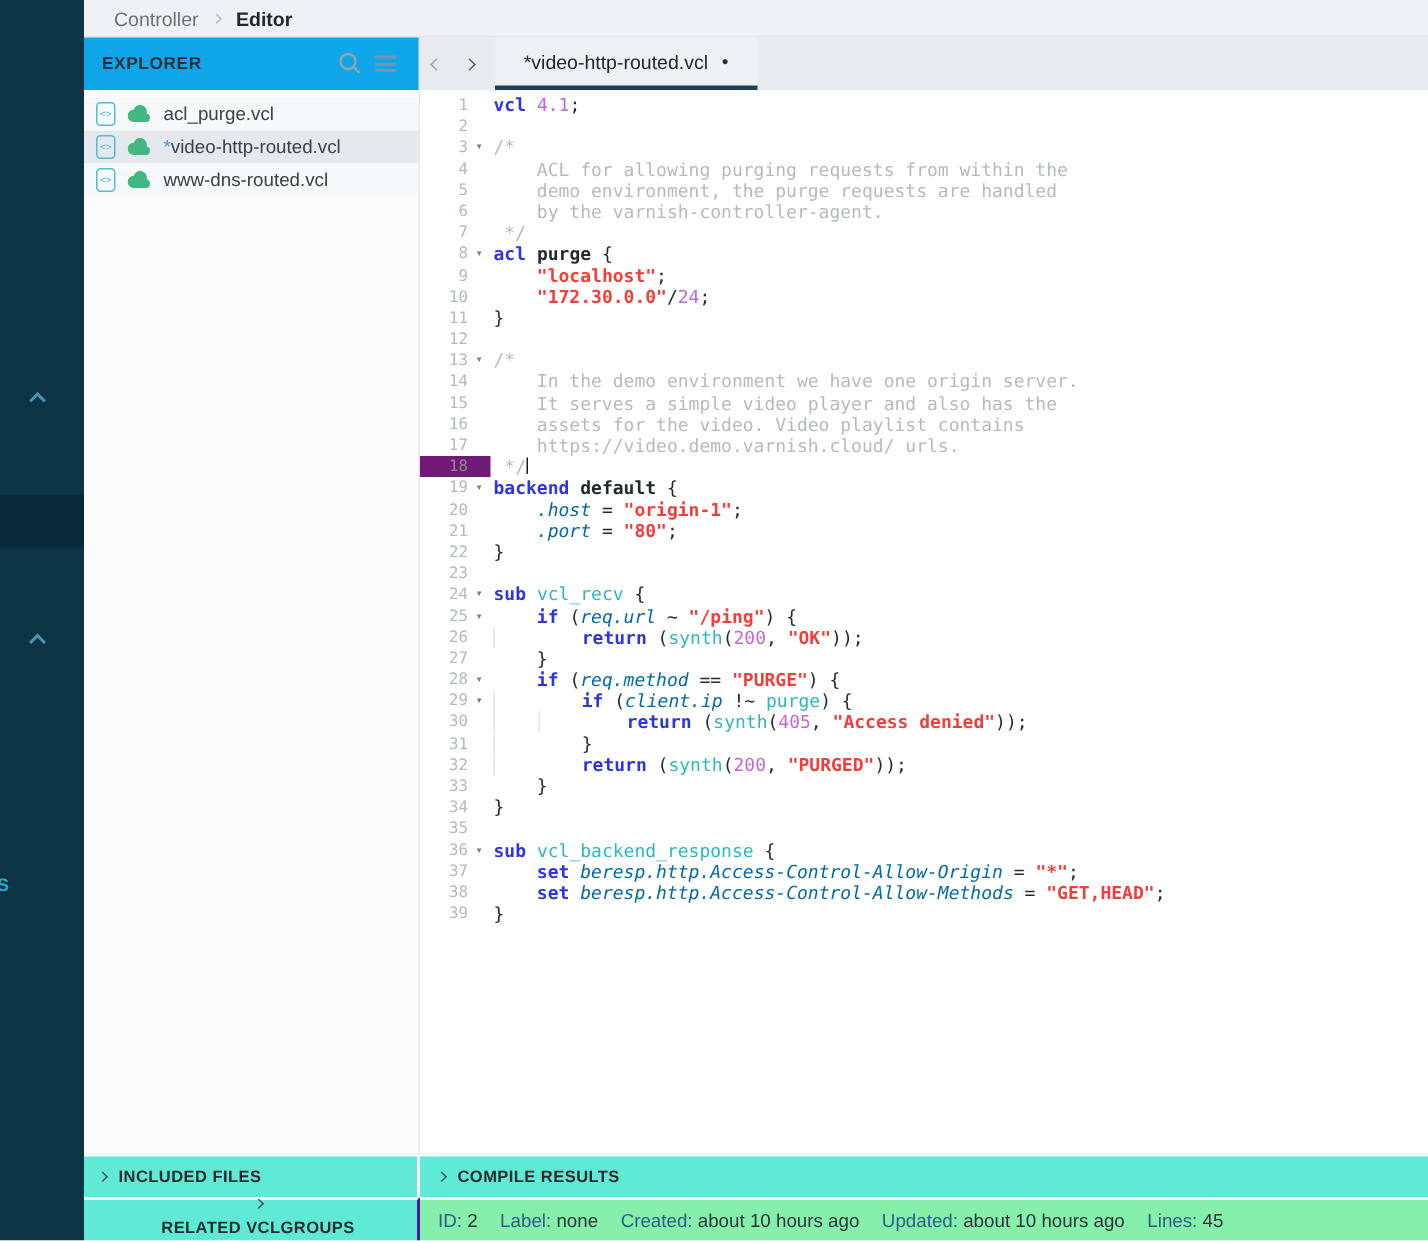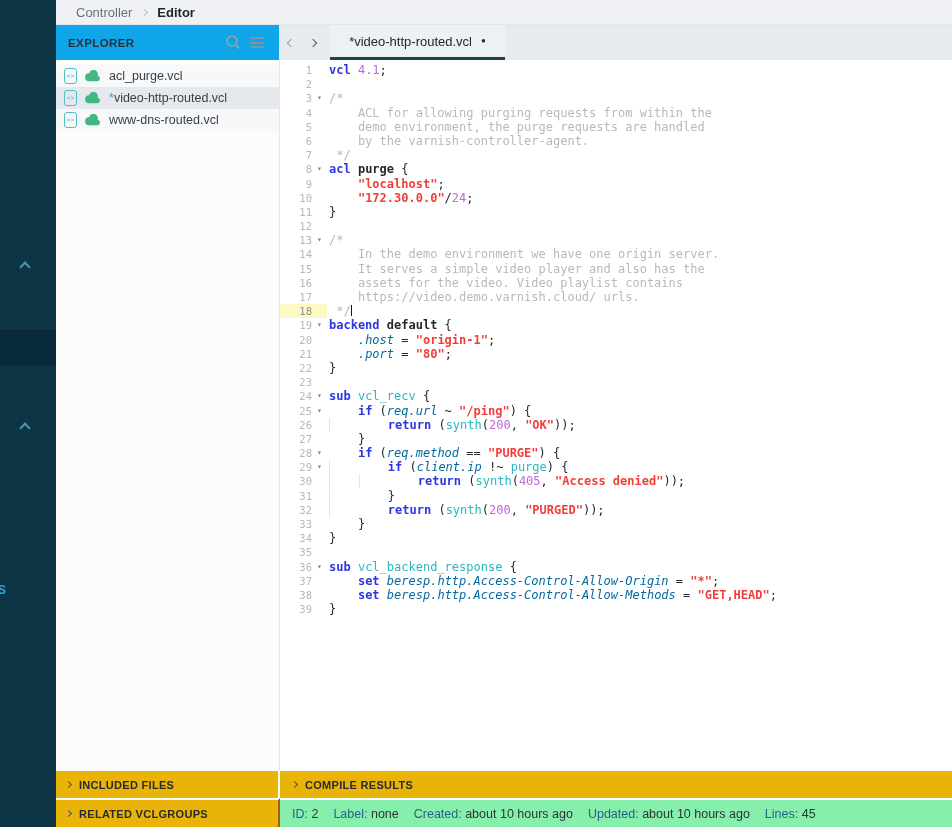--- a/index.html
+++ b/index.html
@@ -55,41 +55,41 @@
              align-items:center; justify-content:center; flex:none; }
   .cloud { flex:none; display:flex; }
   .file-name { font-size:12.5px; color:#3a4046; white-space:nowrap; }
   .file-name .star { color:#4a8fd6; }
 
   
   .editor { grid-area:3/3/4/4; background:#fff; padding-top:3px; overflow:hidden; cursor:text; }
   .cl { display:flex; height:14.2px; font-family:"DejaVu Sans Mono", monospace; font-size:12px;
         line-height:14.2px; white-space:pre; }
   .gut { width:47px; flex:none; display:flex; }
-  .gut.cur { background:#fef9c3; }
+  .gut.cur { background:#701a75; }
   .ln { width:32px; text-align:right; font-size:10.5px; color:#b3b9c0; line-height:14.2px; }
   .gut.cur .ln { color:#878e95; }
   .fold { width:15px; text-align:center; font-size:8px; color:#787f86; line-height:14.2px; }
   .code { margin-left:2px; }
   .tok-k { color:#2d35e0; font-weight:bold; }
   .tok-d { color:#24292e; font-weight:bold; }
   .tok-t { color:#24292e; }
   .tok-s { color:#f23d38; font-weight:bold; }
   .tok-c { color:#b5babf; }
   .tok-v { color:#0369a1; font-style:italic; }
   .tok-f { color:#2cb6c2; }
   .tok-n { color:#c266dd; }
   .tok-g { border-left:1px solid #e2e5e8; }
   .cursor { display:inline-block; width:1px; height:11px; background:#15191d; vertical-align:-1px; }
 
   
-  .bpanel { background:#eab308; border-top:2px solid #fff; display:flex; align-items:center;
+  .bpanel { background:#5eead4; border-top:2px solid #fff; display:flex; align-items:center;
             gap:8px; padding-left:10px; }
   .bl1 { grid-area:4/2/5/3; border-right:2px solid #fff; }
-  .bl2 { grid-area:5/2/6/3; border-right:2px solid #a16207; }
+  .bl2 { grid-area:5/2/6/3; border-right:2px solid #4c1d95;flex-direction:column; }
   .br1 { grid-area:4/3/5/4; padding-left:12px; }
   .panel-label { font-size:11px; font-weight:bold; color:#262b30; letter-spacing:.3px; }
   .chev-p { width:5px; height:5px; border:solid #4c5258; border-width:1.4px 1.4px 0 0;
             transform:rotate(45deg); display:inline-block; flex:none; }
   .statusbar { grid-area:5/3/6/4; background:#86efac; border-top:2px solid #fff;
                display:flex; align-items:center; gap:15px; padding-left:12px; }
   .st-item { font-size:12.5px; white-space:nowrap; }
   .sk { color:#2c5d88; }
   .sv { color:#2e3439; }
 </style>

